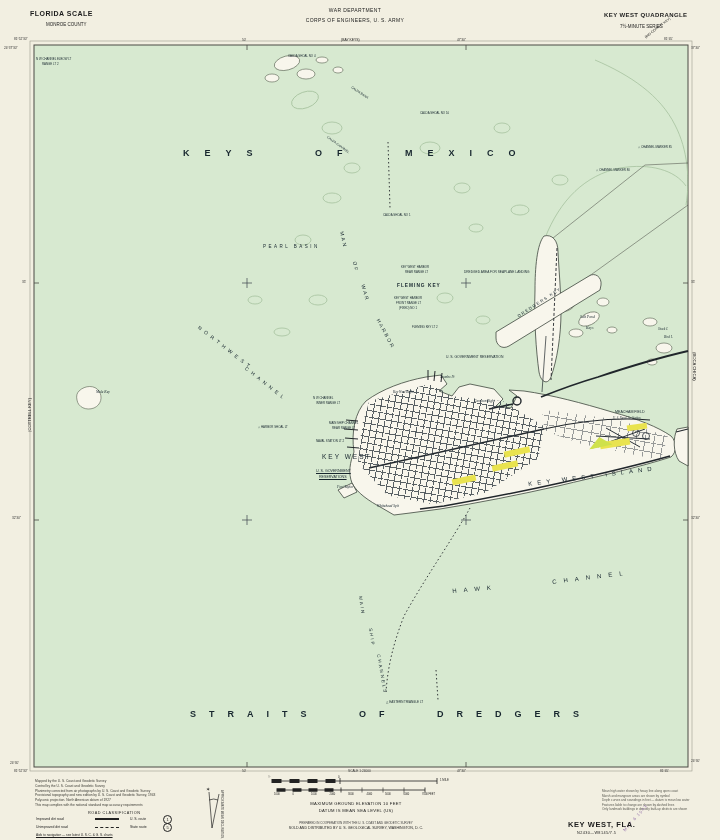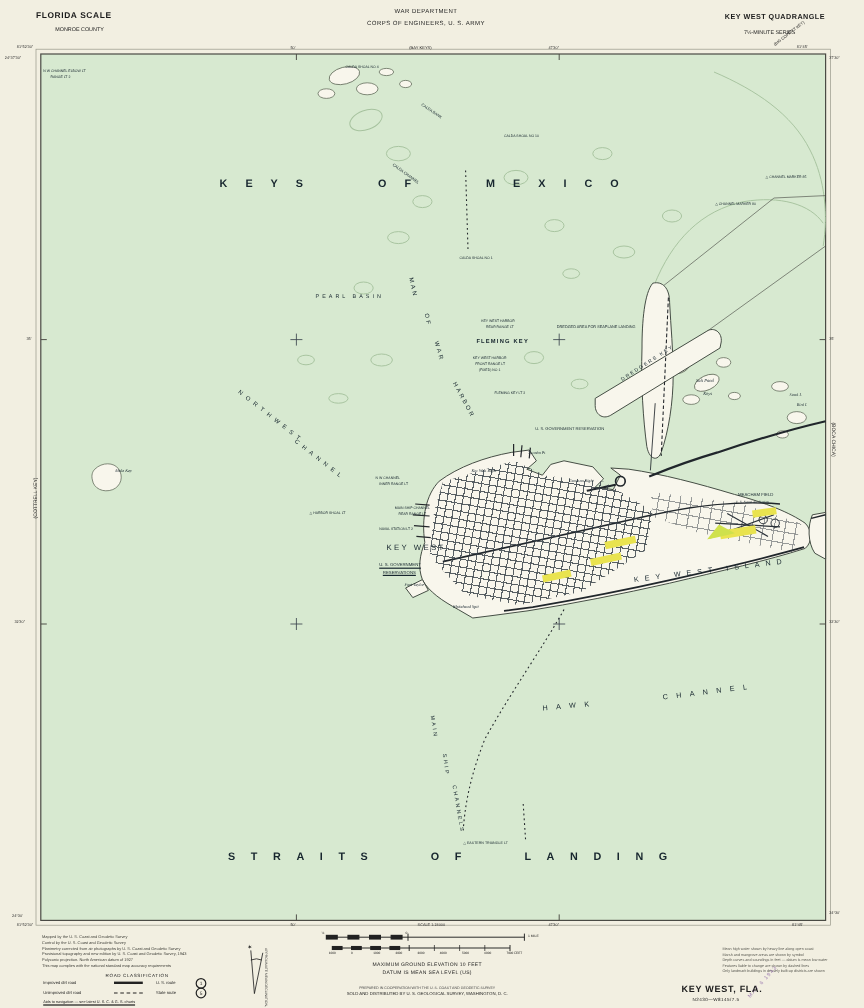--- a/index.html
+++ b/index.html
@@ -244,21 +244,21 @@
       <div class="note-line" style="left: 602px; top: 802.8px;">Features liable to change are shown by dashed lines</div>
       <div class="note-line" style="left: 602px; top: 807.4px;">Only landmark buildings in densely built-up districts are shown</div>
     </div>
 
 <div class="hdr rot" style="left:622px;top:829px;font-size:4.5px;letter-spacing:1px;color:#8f6aa8;opacity:.85;transform:rotate(-48deg);">MAY 6 1943</div>
 <div class="hdr" style="left:568px;top:820px;font-size:7.5px;font-weight:700;letter-spacing:.6px;">KEY WEST, FLA.</div>
 <div class="hdr" style="left:577px;top:831px;font-size:3.8px;letter-spacing:.4px;">N2430—W8145/7.5</div>
 
 <div id="labels">
       <div class="lbl" style="left: 183px; top: 149px; font-size: 9px; letter-spacing: 15px; word-spacing: 30px; font-weight: 700;">KEYS OF MEXICO</div>
-      <div class="lbl" style="left: 190px; top: 710px; font-size: 9px; letter-spacing: 13px; word-spacing: 24px; font-weight: 700;">STRAITS OF LANDING</div>
+      <div class="lbl" style="left: 190px; top: 710px; font-size: 9px; letter-spacing: 13px; word-spacing: 24px; font-weight: 700;">STRAITS OF DREDGERS</div>
       <div class="lbl" style="left: 263px; top: 245px; font-size: 4.5px; letter-spacing: 2.5px;">PEARL BASIN</div>
       <div class="lbl" style="left: 200px; top: 325px; font-size: 5px; letter-spacing: 4px; transform: rotate(38deg);">NORTHWEST</div>
       <div class="lbl" style="left: 247px; top: 366px; font-size: 5px; letter-spacing: 4px; transform: rotate(38deg);">CHANNEL</div>
       <div class="lbl" style="left: 344px; top: 231px; font-size: 5px; letter-spacing: 2px; transform: rotate(78deg);">MAN</div>
       <div class="lbl" style="left: 357px; top: 261px; font-size: 5px; letter-spacing: 2px; transform: rotate(80deg);">OF</div>
       <div class="lbl" style="left: 365px; top: 284px; font-size: 5px; letter-spacing: 2px; transform: rotate(74deg);">WAR</div>
       <div class="lbl" style="left: 380px; top: 318px; font-size: 5px; letter-spacing: 2px; transform: rotate(62deg);">HARBOR</div>
       <div class="lbl" style="left: 452px; top: 588px; font-size: 6px; letter-spacing: 7px; transform: rotate(-5deg);">HAWK</div>
       <div class="lbl" style="left: 552px; top: 579px; font-size: 6px; letter-spacing: 7px; transform: rotate(-7deg);">CHANNEL</div>
       <div class="lbl" style="left: 528px; top: 481px; font-size: 6px; letter-spacing: 5px; transform: rotate(-7deg);">KEY WEST ISLAND</div>

